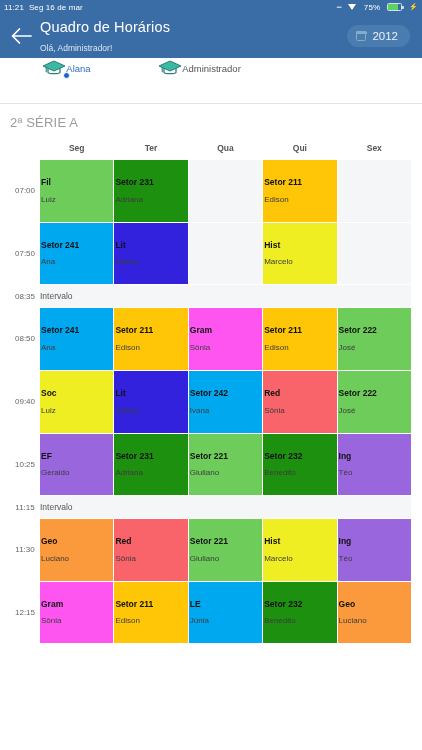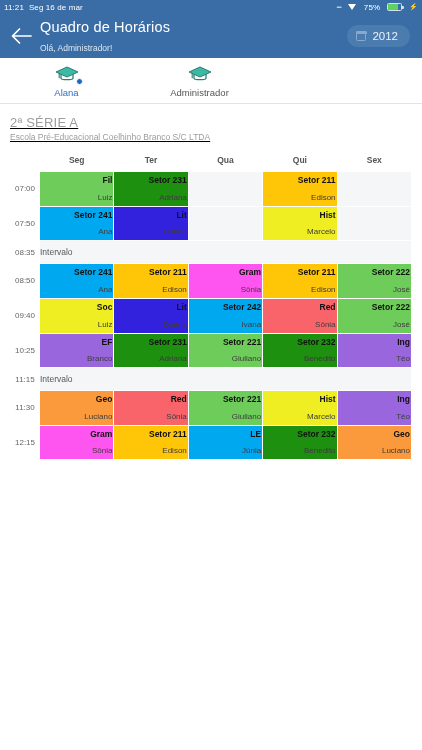--- a/index.html
+++ b/index.html
@@ -91,37 +91,37 @@
 
   
   .tabs {
     height: 46px;
     background: #ffffff;
     display: flex;
     border-bottom: 1px solid #e3e3e3;
   }
   .tab {
     flex: 0 0 133px;
-    display: flex; flex-direction: column; align-items: center; justify-content: center;
+    display: flex; justify-content: center;
     padding-top: 2px;
     position: relative;
   }
   .tab-ico { position: relative; width: 24px; height: 18px; }
   .tab-ico svg { display: block; }
   .badge {
     position: absolute; right: -4px; bottom: -1px;
     width: 7px; height: 7px; border-radius: 50%;
     background: #1f66c4; border: 1px solid #ffffff;
   }
   .tab-label { font-size: 9.5px; margin-top: 3px; }
   .tab.active .tab-label { color: #2f6fc4; }
   .tab.inactive .tab-label { color: #555555; }
 
   
-  .class-head { padding: 11px 10px 8px 10px; text-decoration: underline; }
+  .class-head { padding: 11px 10px 8px 10px; }
   .class-name {
     color: #9c9c9c; font-size: 13px; letter-spacing: .2px;
   }
   .school-name {
     color: #9c9c9c; font-size: 8.5px; margin-top: 2px;
   }
 
   
   .grid-wrap { padding: 0 10px; }
   table.grid { width: 100%; border-collapse: separate; border-spacing: 1px; table-layout: fixed; }
@@ -129,22 +129,22 @@
   table.grid th {
     font-size: 8.5px; font-weight: 700; color: #555555;
     padding: 4px 0 6px 0; text-align: center; background: #ffffff;
   }
   td.time-col {
     font-size: 8px; color: #666666; text-align: center;
     vertical-align: middle; background: #ffffff; padding: 0 1px;
     line-height: 1.15; word-break: break-all;
   }
   td.cell {
-    height: 30px; text-align: right; vertical-align: middle;
-    padding: 3px 1px; line-height: 1.25;
+    height: 30px; text-align: left; vertical-align: middle;
+    padding: 17px 1px; line-height: 1.25;
   }
   td.cell.empty { background: #f4f6f8; }
   td.cell .subj { font-size: 8.5px; font-weight: 700; color: #111111; }
   td.cell .teacher { font-size: 8px; color: #3c3c3c; margin-top: 7px; }
   td.break {
     background: #f4f6f8; height: 22px;
     text-align: left; vertical-align: middle;
     font-size: 8.5px; color: #585858;
   }
 </style>
@@ -202,21 +202,20 @@
         <path d="M6 8 v4.2 c0 2 12 2 12 0 V8" fill="none" stroke="#2b7f74" stroke-width="1.3"></path>
         <path d="M4.2 6.9 v5.4" stroke="#2b7f74" stroke-width="1.1" fill="none"></path>
       </svg>
     </span>
     <span class="tab-label">Administrador</span>
   </div>
 </div>
 
 <div class="class-head">
   <div class="class-name">2ª SÉRIE A</div>
-  <div class="school-name">Escola Pré-Educacional Coelhinho Branco S/C LTDA</div>
 </div>
 
 <div class="grid-wrap">
   <table class="grid">
     <thead>
       <tr>
         <th class="time-col"></th>
         <th>Seg</th>
         <th>Ter</th>
         <th>Qua</th>
@@ -306,21 +305,21 @@
           </td>
           <td class="cell" style="background: rgb(110, 205, 90);">
             <div class="subj">Setor 222</div>
             <div class="teacher">José</div>
           </td>
         </tr>
         <tr>
           <td class="time-col">10:25</td>
           <td class="cell" style="background: rgb(153, 102, 221);">
             <div class="subj">EF</div>
-            <div class="teacher">Branco</div>
+            <div class="teacher">Geraldo</div>
           </td>
           <td class="cell" style="background: rgb(30, 144, 16);">
             <div class="subj">Setor 231</div>
             <div class="teacher">Adriana</div>
           </td>
           <td class="cell" style="background: rgb(110, 205, 90);">
             <div class="subj">Setor 221</div>
             <div class="teacher">Giuliano</div>
           </td>
           <td class="cell" style="background: rgb(30, 144, 16);">

